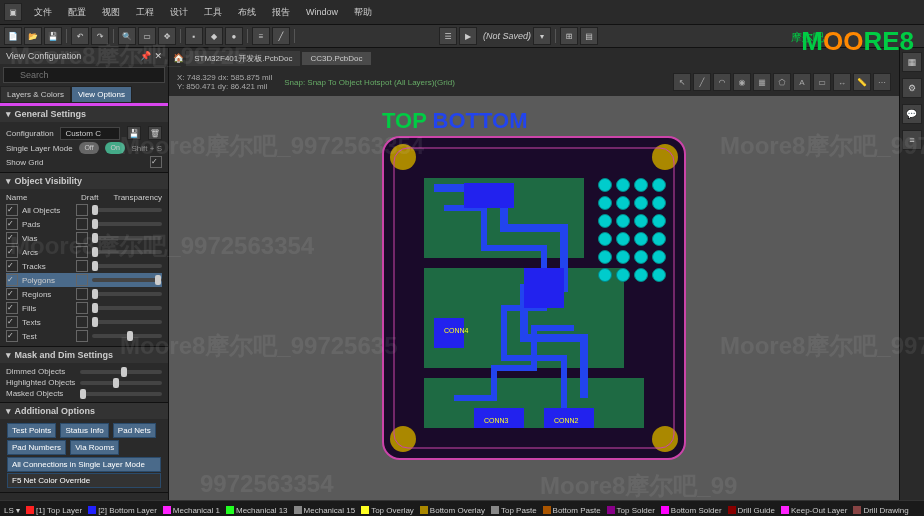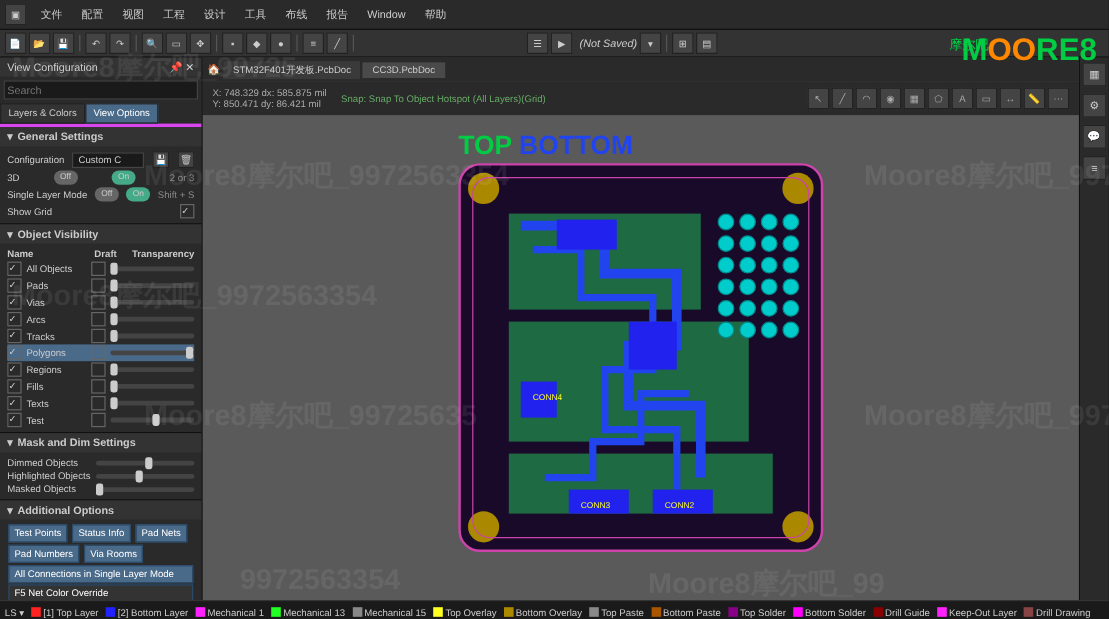--- a/index.html
+++ b/index.html
@@ -6,21 +6,21 @@
 .topbar{height:24px;background:#2a2a2a;display:flex;align-items:center;padding:0 4px;gap:8px;border-bottom:1px solid #111}
 .menu-item{color:#ccc;cursor:pointer;padding:2px 4px}
 .toolbar{height:22px;background:#333;display:flex;align-items:center;gap:2px;padding:0 4px;border-bottom:1px solid #111}
 .tool-btn{width:16px;height:16px;background:#444;border:1px solid #222;display:flex;align-items:center;justify-content:center;font-size:8px}
 .tool-sep{width:1px;height:14px;background:#555;margin:0 2px}
 .not-saved{color:#ccc;font-style:italic;margin-left:4px}
 .main{display:flex;height:452px}
 .left-panel{width:168px;background:#2a2a2a;border-right:1px solid #111;display:flex;flex-direction:column;overflow:hidden}
 .panel-header{background:#333;padding:3px 6px;font-size:9px;display:flex;justify-content:space-between;align-items:center}
 .search-box{padding:3px;background:#2a2a2a}
-.search-input{width:100%;background:#1a1a1a;border:1px solid #444;color:#ccc;padding:2px 2px;font-size:9px;box-sizing:border-box}
+.search-input{width:100%;background:#1a1a1a;border:1px solid #444;color:#ccc;padding:2px 16px;font-size:9px;box-sizing:border-box}
 .tab-row{display:flex;background:#2a2a2a;border-bottom:3px solid #d946ef}
 .tab{padding:3px 6px;font-size:8px;background:#333;border:1px solid #222;cursor:pointer}
 .tab.active{background:#4a6a8a;color:#fff}
 .section{border-bottom:1px solid #111}
 .section-header{background:#333;padding:3px 6px;font-size:9px;font-weight:bold;display:flex;align-items:center;gap:4px}
 .section-body{padding:3px 6px;font-size:8px}
 .row{display:flex;align-items:center;justify-content:space-between;padding:1px 0;gap:4px}
 .toggle{width:20px;height:12px;background:#555;border-radius:6px;position:relative;font-size:7px;text-align:center;line-height:12px}
 .toggle.on{background:#4a8}
 .toggle.off{background:#666}
@@ -125,42 +125,36 @@
     <div class="section">
       <div class="section-header">▾ <span>General Settings</span></div>
       <div class="section-body">
         <div class="row">
           <span>Configuration</span>
           <span class="dropdown-box">Custom C</span>
           <span class="tool-btn" style="width:12px;height:12px">💾</span>
           <span class="tool-btn" style="width:12px;height:12px">🗑</span>
         </div>
         <div class="row">
-          <span>3D</span>
-          <span class="toggle off">Off</span>
-          <span class="toggle on">On</span>
-          <span style="color:#888">2 or 3</span>
-        </div>
-        <div class="row">
           <span>Single Layer Mode</span>
           <span class="toggle off">Off</span>
           <span class="toggle on">On</span>
           <span style="color:#888">Shift + S</span>
         </div>
         <div class="row">
           <span>Show Grid</span>
           <span class="check">✓</span>
         </div>
       </div>
     </div>
 
     <div class="section">
       <div class="section-header">▾ <span>Object Visibility</span></div>
       <div class="section-body">
-        <div class="row" style="font-weight:bold">
+        <div class="row" style="font-weight:normal">
           <span style="width:60px">Name</span>
           <span>Draft</span>
           <span>Transparency</span>
         </div>
         <div class="obj-list">
           <div class="obj-row">
               <span class="check">✓</span>
               <span style="width:50px">All Objects</span>
               <span class="check"></span>
               <div class="slider">

